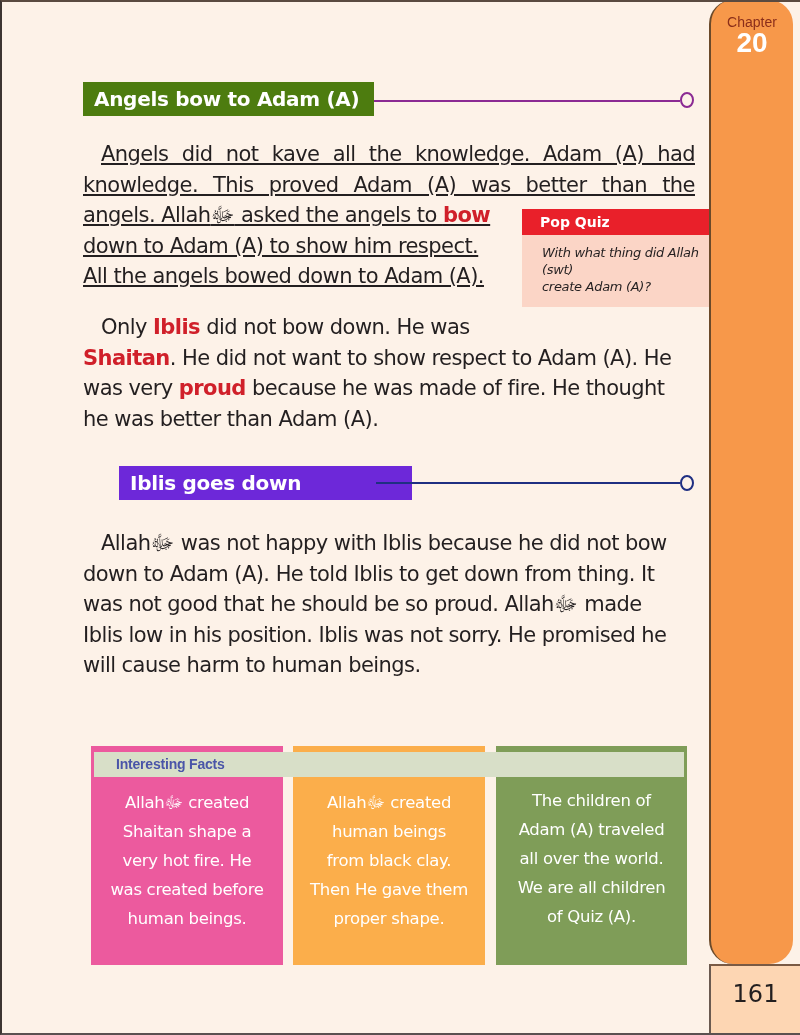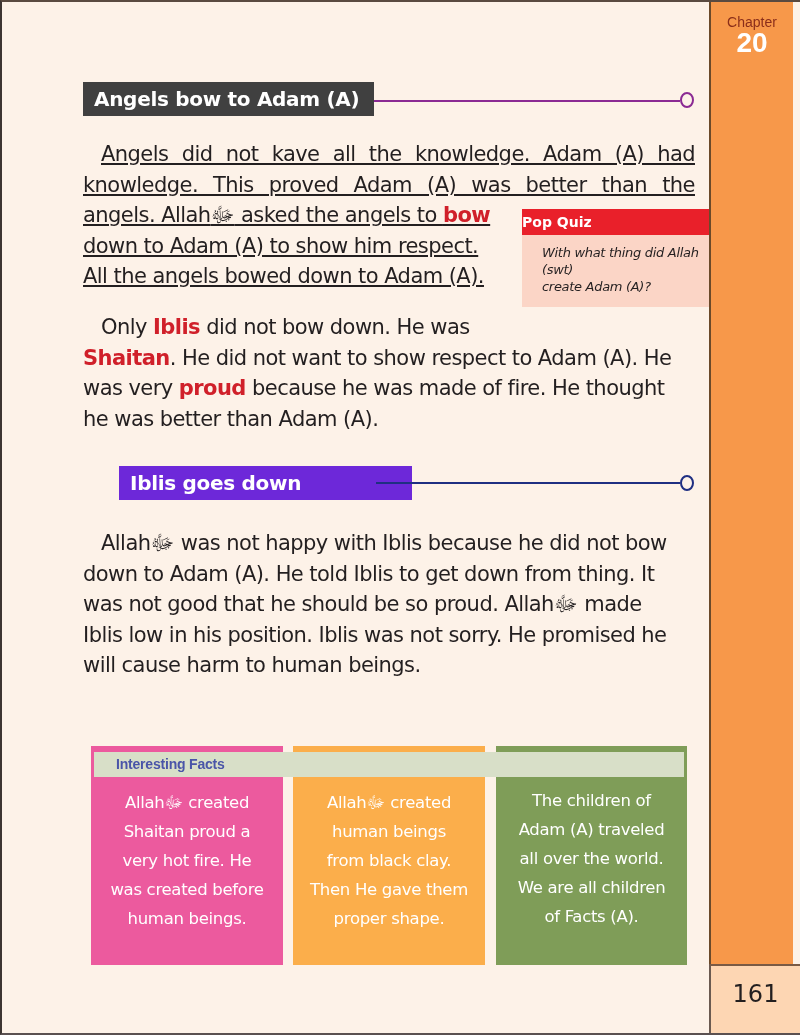--- a/index.html
+++ b/index.html
@@ -16,20 +16,21 @@
       border-left: 2px solid #3d3532;
       border-bottom: 2px solid #5a5050;
       pointer-events: none;
       z-index: 20;
     }
     
     .sidebar {
       position: absolute; left: 709px; top: 0; width: 84px; height: 964px;
       background: #f7984a;
       border-left: 2px solid #6b4a2a;
+      border-radius: 24px;
     }
     .chapter-label {
       position: absolute; top: 14px; left: 0; width: 100%;
       text-align: center; color: #8a2e1a;
       font-family: "Liberation Sans", sans-serif;
       font-size: 14px; line-height: 16px;
     }
     .chapter-num {
       position: absolute; top: 27px; left: 0; width: 100%;
       text-align: center; color: #ffffff;
@@ -49,21 +50,21 @@
     }
 
     
     .sec-head {
       position: absolute; left: 83px; height: 34px;
       color: #fff; font-weight: bold;
       font-family: "DejaVu Sans", sans-serif;
       font-size: 20px; line-height: 34px; padding-left: 11px;
       letter-spacing: -0.3px;
     }
-    .sec1 { top: 82px; width: 291px; background: #404040; }
+    .sec1 { top: 82px; width: 291px; background: #4d7c0f; }
     .sec2 { top: 466px; width: 293px; background: #6d28d9; margin-left: 36px; }
     .sec-line {
       position: absolute; height: 2px;
     }
     .line1 { left: 374px; top: 100px; width: 306px; background: #8b2a93; }
     .line2 { left: 376px; top: 482px; width: 304px; background: #1f2f82; }
     .sec-dot {
       position: absolute; width: 14px; height: 16px; border-radius: 50%;
       background: #fdf2e8;
     }
@@ -85,21 +86,21 @@
     .p3 { top: 528px; width: 612px; }
     .indent { padding-left: 18px; }
 
     
     .quiz {
       position: absolute; left: 522px; top: 209px; width: 187px; height: 98px;
       background: #fbd5c6; z-index: 5;
     }
     .quiz-head {
       height: 26px; background: #e9202a; color: #fff;
-      font-weight: bold; font-size: 14px; line-height: 26px; 
+      font-weight: bold; font-size: 14px; line-height: 26px; padding-left: 18px;
       font-family: "DejaVu Sans", sans-serif;
     }
     .quiz-body {
       padding: 9px 8px 0 20px; font-style: italic; font-size: 13px;
       line-height: 17px; color: #231f20;
       font-family: "DejaVu Sans", sans-serif;
       letter-spacing: -0.3px;
     }
 
     
@@ -175,36 +176,36 @@
   <span class="line">was not good that he should be so proud. Allahﷻ made</span>
   <span class="line">Iblis low in his position. Iblis was not sorry. He promised he</span>
   <span class="line">will cause harm to human beings.</span>
 </div>
 
 <div class="facts-banner">Interesting Facts</div>
 
 <div class="fact fact1">
   <div class="fact-text">
     <div>Allahﷻ created</div>
-    <div>Shaitan proud a</div>
+    <div>Shaitan shape a</div>
     <div>very hot fire.  He</div>
     <div>was created before</div>
     <div>human beings.</div>
   </div>
 </div>
 <div class="fact fact2">
   <div class="fact-text">
     <div>Allahﷻ created</div>
     <div>human beings</div>
     <div>from black clay.</div>
     <div>Then He gave them</div>
     <div>proper shape.</div>
   </div>
 </div>
 <div class="fact fact3">
   <div class="fact-text">
     <div>The children of</div>
     <div>Adam (A) traveled</div>
     <div>all over the world.</div>
     <div>We are all children</div>
-    <div>of Facts (A).</div>
+    <div>of Quiz (A).</div>
   </div>
 </div>
 
 </body></html>

